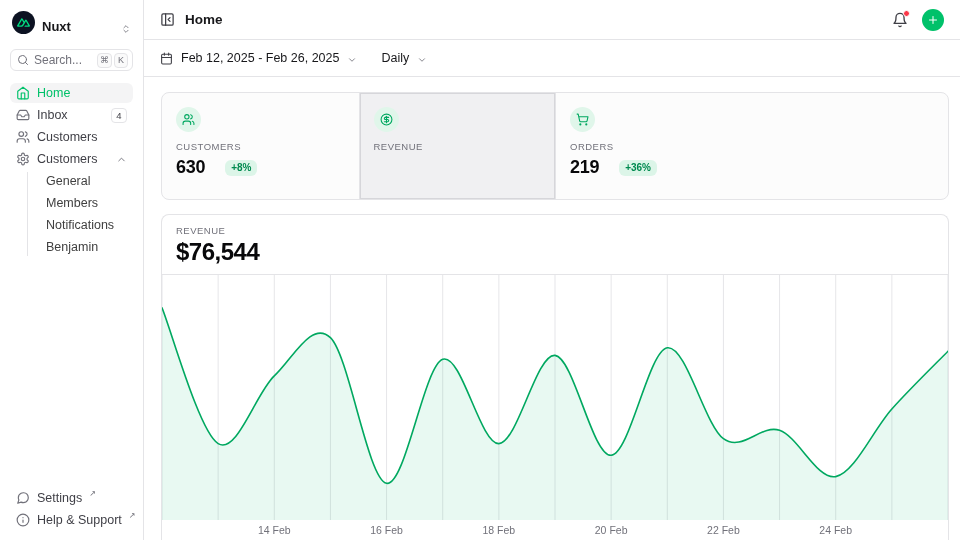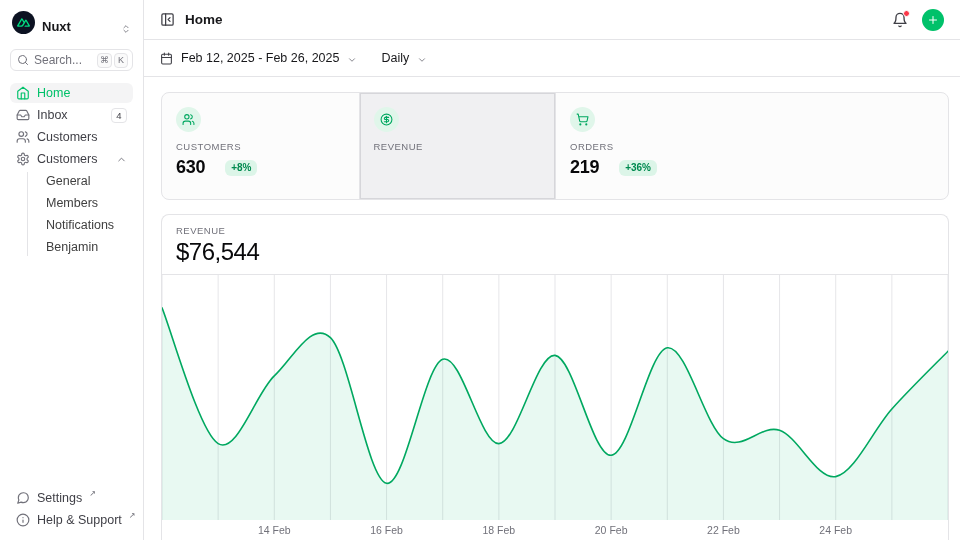--- a/index.html
+++ b/index.html
@@ -76,21 +76,21 @@
              display:flex;align-items:center;justify-content:center}
   .stat-label{margin-top:9px;font-size:9.5px;letter-spacing:.5px;color:var(--muted);font-weight:500}
   .stat-row{margin-top:5px;display:flex;align-items:center;gap:20px}
   .stat-value{font-size:18px;font-weight:700;letter-spacing:-.3px;color:#09090b}
   .delta{font-size:10px;font-weight:600;color:var(--badge-text);background:var(--badge-bg);
          border-radius:6px;padding:2.5px 6px}
 
   .chart-card{margin-top:14px;border:1px solid var(--border);border-bottom:none;border-radius:8px 8px 0 0;overflow:hidden}
   .chart-head{padding:10px 14px 8px}
   .chart-label{font-size:9.5px;letter-spacing:.5px;color:var(--muted);font-weight:500}
-  .chart-value{margin-top:2px;font-size:24px;font-weight:400;letter-spacing:-.5px;color:#09090b}
+  .chart-value{margin-top:2px;font-size:24px;font-weight:700;letter-spacing:-.5px;color:#09090b}
   .plot{border-top:1px solid var(--border)}
   .plot svg{width:100%;height:272px}
 </style>
 </head>
 <body>
 
 <aside class="sidebar">
   <div class="ws">
     <span class="logo">
       <svg width="13" height="13" viewBox="0 0 24 24">

